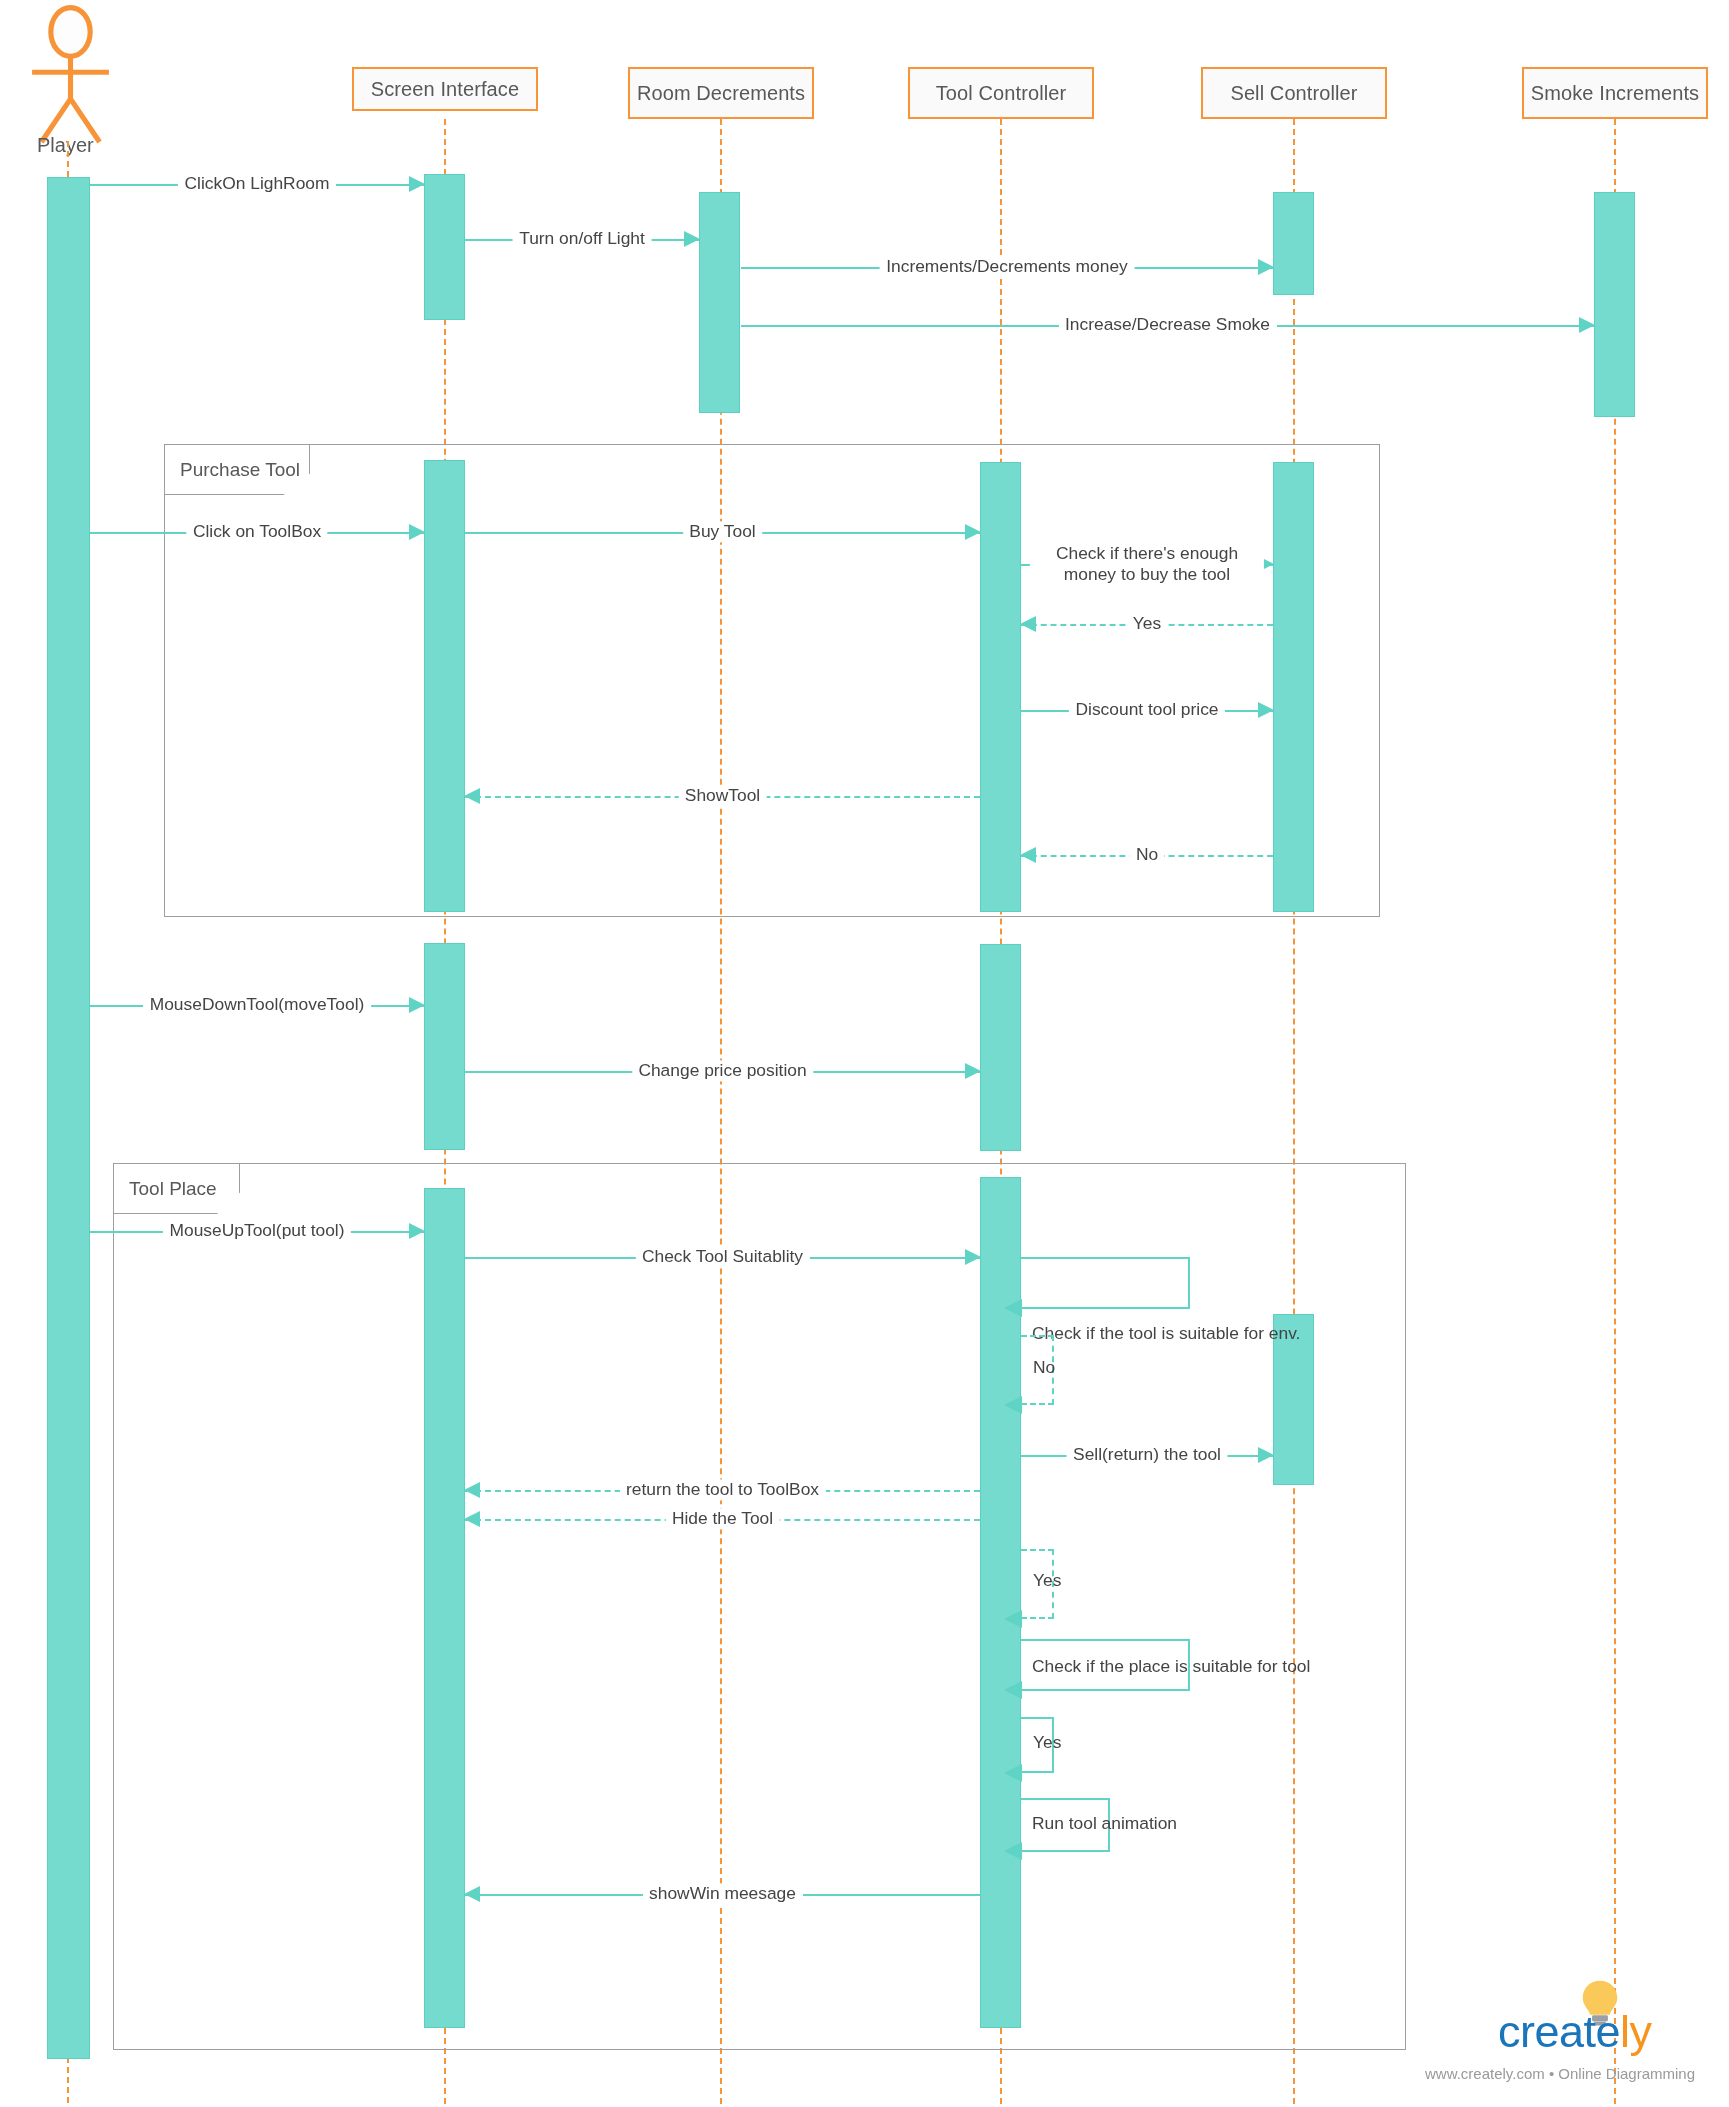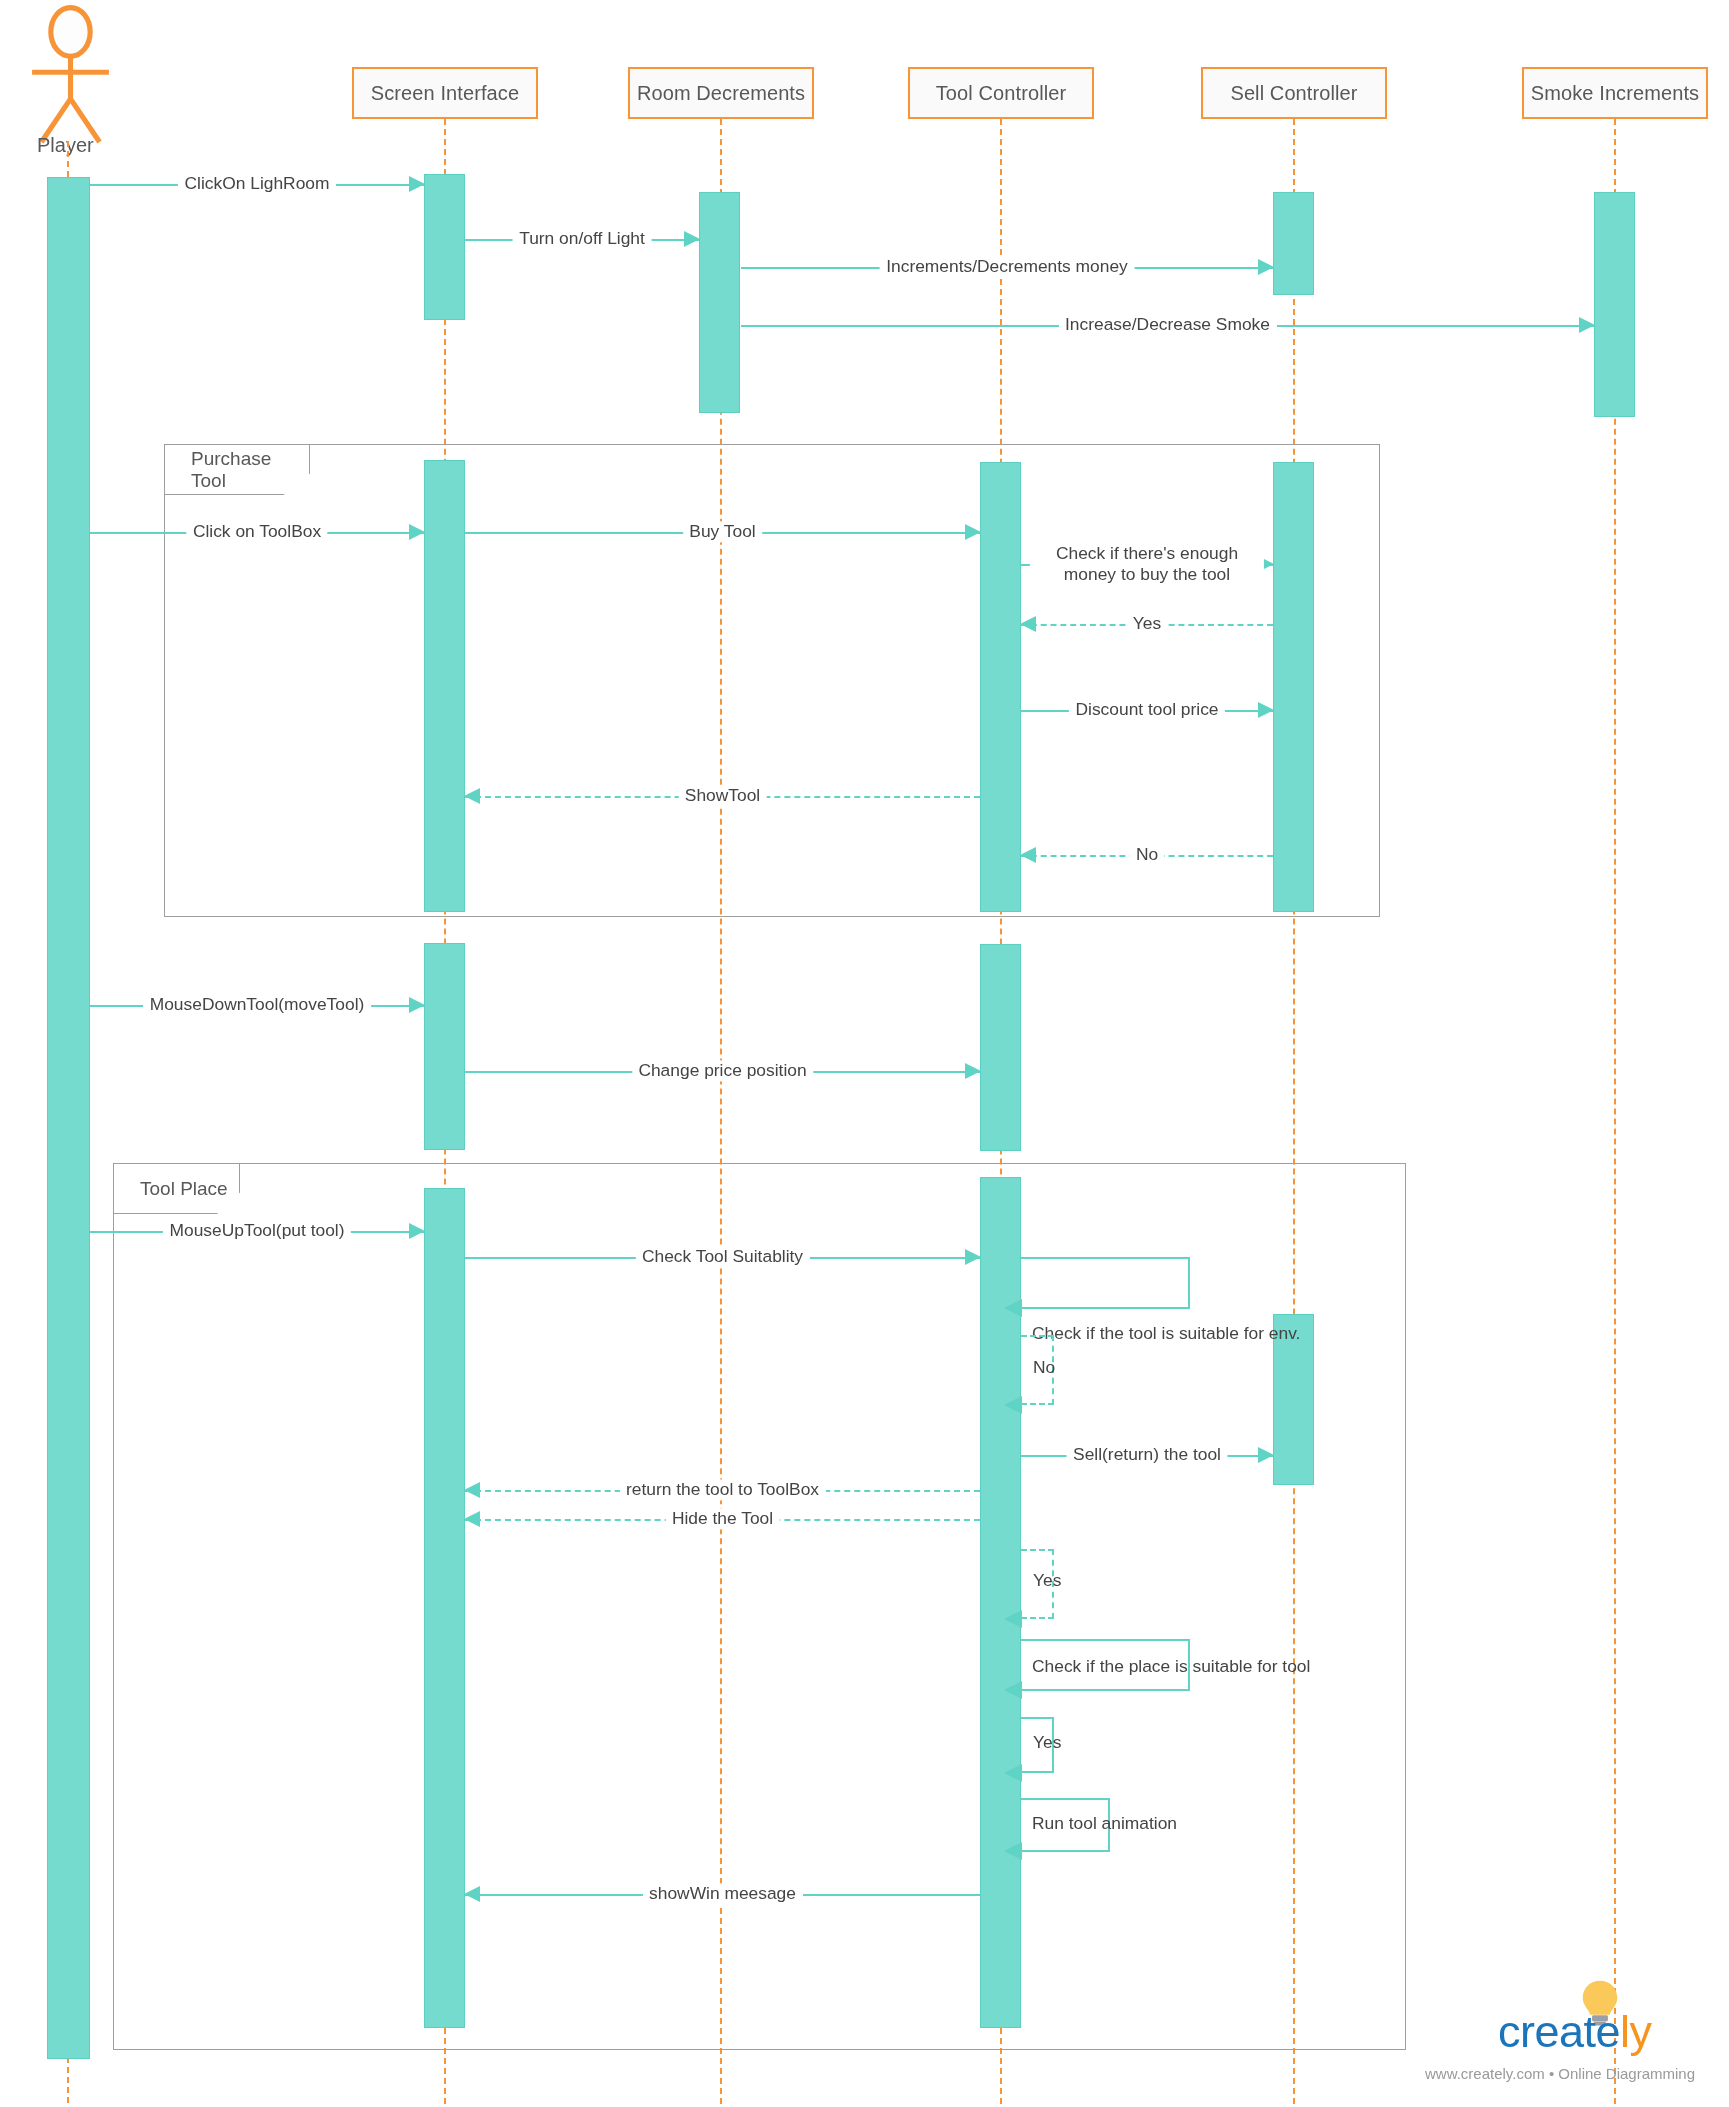--- a/index.html
+++ b/index.html
@@ -43,21 +43,21 @@
   
   .selfloop{position:absolute;box-sizing:border-box;
     border:2.8px solid #5FD3C4;border-left:none;background:transparent;}
   .selfloop.dashed{border-style:dashed;border-left:none;}
   .selflbl{position:absolute;color:#444;font-size:17.4px;white-space:nowrap;}
 
   
   .frag{position:absolute;box-sizing:border-box;border:1.9px solid #9E9E9E;background:transparent;}
   .fraglabel{position:absolute;box-sizing:border-box;
     border:1.9px solid #9E9E9E;background:#fff;color:#585858;font-size:19px;
-    display:flex;align-items:center;padding-left:26px;
+    display:flex;align-items:center;padding-left:15px;
     clip-path:polygon(0 0, 100% 0, 100% 58%, 82% 100%, 0 100%);
   }
 
   
   .brand{position:absolute;}
   .brand .word{font-size:45px;letter-spacing:-0.5px;line-height:1;}
   .brand .c1{color:#1B75BB;}
   .brand .c2{color:#F7941E;}
   .brandsub{position:absolute;color:#9A9A9A;font-size:15px;white-space:nowrap;}
   .bulb{position:absolute;}
@@ -73,21 +73,21 @@
       <line x1="95" y1="110" x2="95" y2="205" stroke="#F79438" stroke-width="11"></line>
       <line x1="13" y1="143" x2="177" y2="143" stroke="#F79438" stroke-width="11"></line>
       <line x1="95" y1="200" x2="33" y2="292" stroke="#F79438" stroke-width="11"></line>
       <line x1="95" y1="200" x2="157" y2="292" stroke="#F79438" stroke-width="11"></line>
     </svg>
   </div>
   <div class="actor-label" style="left:37px;top:134px;">Player</div>
 
   <div class="lifeline" style="left:67px;top:141px;height:1962px;"></div>
 
-  <div class="lifebox" style="left:352px;top:67px;width:186px;height:52px;">
+  <div class="lifebox" style="left:352px;top:67px;width:186px;height:44px;">
     <span>Screen Interface</span>
   </div>
   <div class="lifeline" style="left:444px;top:119px;height:1985px;"></div>
 
   <div class="lifebox" style="left:628px;top:67px;width:186px;height:52px;">
     <span>Room Decrements</span>
   </div>
   <div class="lifeline" style="left:720px;top:119px;height:1985px;"></div>
 
   <div class="lifebox" style="left:908px;top:67px;width:186px;height:52px;">

